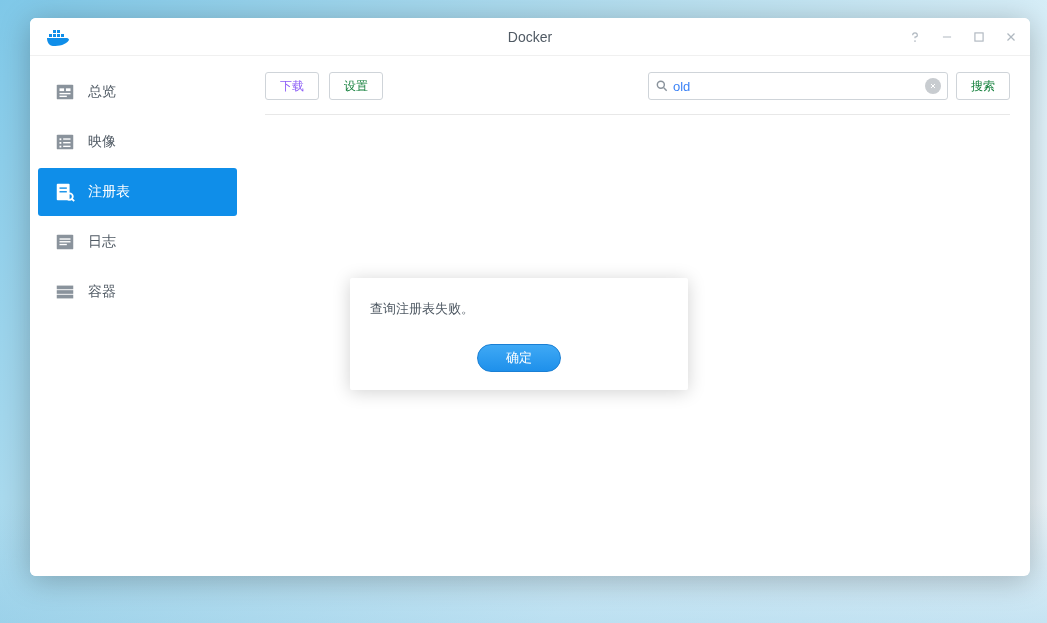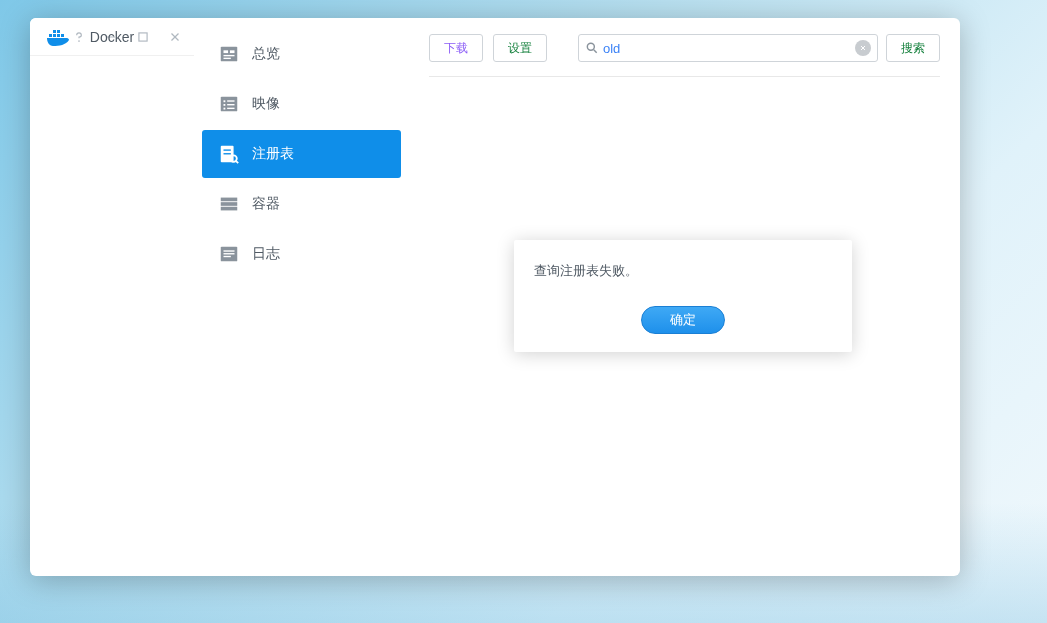--- a/index.html
+++ b/index.html
@@ -17,27 +17,27 @@
   bottom: 0;
   left: 0;
   width: 100%;
   height: 120px;
   background: linear-gradient(to top, rgba(100, 180, 220, 0.3), transparent);
 }
 .window {
   position: absolute;
   top: 18px;
   left: 30px;
-  width: 930px;
+  width: 1000px;
   height: 558px;
   background: #fff;
   border-radius: 6px;
   box-shadow: 0 4px 30px rgba(0,0,0,0.25);
   display: flex;
-  flex-direction: row;
+  flex-direction: column;
   overflow: hidden;
 }
 .titlebar {
   height: 38px;
   display: flex;
   align-items: center;
   padding: 0 10px;
   background: #fff;
   border-bottom: 1px solid #f0f0f0;
   position: relative;
@@ -292,38 +292,38 @@
               <circle cx="17" cy="17" r="3.5" fill="none" stroke="currentColor" stroke-width="2"></circle>
               <line x1="19.5" y1="19.5" x2="22" y2="22" stroke="currentColor" stroke-width="2"></line>
             </svg>
         </span>
         <span>注册表</span>
       </div>
 
       <div class="sidebar-item">
         <span class="sidebar-icon">
           <svg viewBox="0 0 24 24" fill="currentColor">
-              <rect x="3" y="5" width="18" height="4"></rect>
-              <rect x="3" y="10" width="18" height="4"></rect>
-              <rect x="3" y="15" width="18" height="4"></rect>
-            </svg>
-        </span>
-        <span>容器</span>
-      </div>
-
-      <div class="sidebar-item">
-        <span class="sidebar-icon">
-          <svg viewBox="0 0 24 24" fill="currentColor">
               <rect x="3" y="4" width="18" height="16" rx="1"></rect>
               <rect x="6" y="8" width="12" height="1.5" fill="#fff"></rect>
               <rect x="6" y="11" width="12" height="1.5" fill="#fff"></rect>
               <rect x="6" y="14" width="8" height="1.5" fill="#fff"></rect>
             </svg>
         </span>
         <span>日志</span>
+      </div>
+
+      <div class="sidebar-item">
+        <span class="sidebar-icon">
+          <svg viewBox="0 0 24 24" fill="currentColor">
+              <rect x="3" y="5" width="18" height="4"></rect>
+              <rect x="3" y="10" width="18" height="4"></rect>
+              <rect x="3" y="15" width="18" height="4"></rect>
+            </svg>
+        </span>
+        <span>容器</span>
       </div>
 
     </div>
 
     <div class="main">
       <div class="toolbar">
         <button class="btn disabled">下载</button>
         <button class="btn">设置</button>
 
         <div class="search-wrap">

